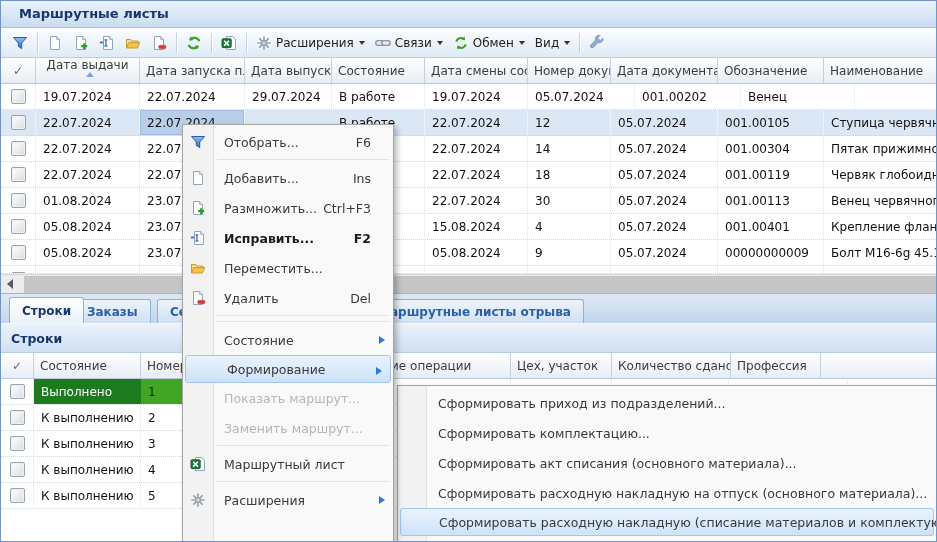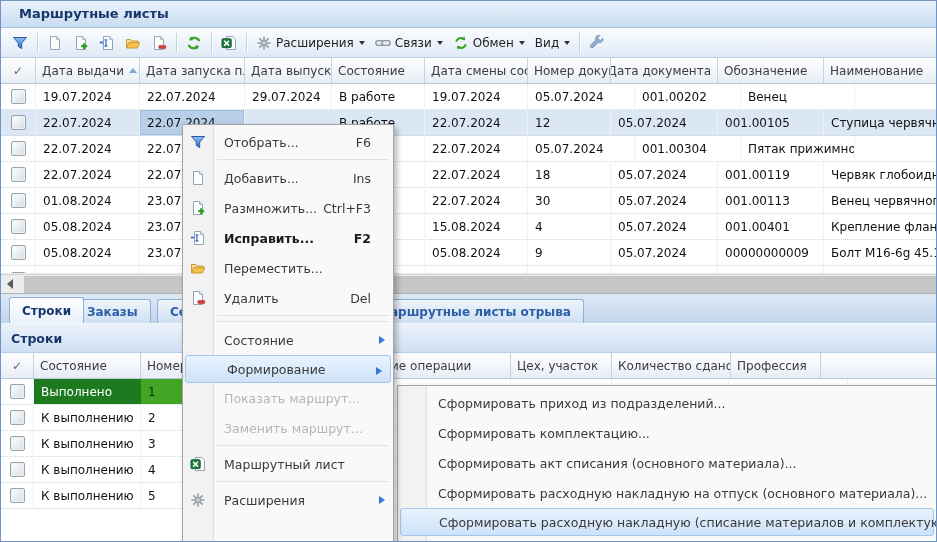--- a/index.html
+++ b/index.html
@@ -220,40 +220,40 @@
             <path d="M13.9 3a3.7 3.7 0 0 1-4.8 4.6L4.3 12.4a1.75 1.75 0 1 1-2.5-2.5L6.6 5.1A3.7 3.7 0 0 1 11.2 0.3L9 2.5l.7 2.2 2.2.7z" fill="#93abce" stroke="#7490b4" stroke-width="0.7"></path>
           </svg>
         </span>
       </div>
     </div>
   <div class="grid" id="main-table">
       <div class="hrow">
         <div class="hcell" style="width: 35px;">
           <span class="hcheck">✓</span>
         </div>
-        <div class="hcell" style="width: 104px;">
+        <div class="hcell" style="width: 104px; flex-direction: column;">
           <span class="hlabel">Дата выдачи</span>
           <span class="sortarrow"></span>
         </div>
         <div class="hcell" style="width: 105px;">
           <span class="hlabel">Дата запуска пл</span>
         </div>
         <div class="hcell" style="width: 87px;">
           <span class="hlabel">Дата выпуска</span>
         </div>
         <div class="hcell" style="width: 93px;">
           <span class="hlabel">Состояние</span>
         </div>
         <div class="hcell" style="width: 103px;">
           <span class="hlabel">Дата смены сос</span>
         </div>
         <div class="hcell" style="width: 83px;">
           <span class="hlabel">Номер докум</span>
         </div>
-        <div class="hcell" style="width: 107px; justify-content: flex-end;">
+        <div class="hcell" style="width: 107px;">
           <span class="hlabel">Дата документа</span>
         </div>
         <div class="hcell" style="width: 106px;">
           <span class="hlabel">Обозначение</span>
         </div>
         <div class="hcell" style="width: 114px;">
           <span class="hlabel">Наименование</span>
         </div>
       </div>
       <div class="row">
@@ -328,20 +328,23 @@
           <span class="celltext">22.07.2024</span>
         </div>
         <div class="cell" style="width: 87px;">
           <span class="celltext"></span>
         </div>
         <div class="cell" style="width: 93px;">
           <span class="celltext"></span>
         </div>
         <div class="cell" style="width: 103px;">
           <span class="celltext">22.07.2024</span>
+        </div>
+        <div class="cell" style="width: 83px;">
+          <span class="celltext">14</span>
         </div>
         <div class="cell" style="width: 107px;">
           <span class="celltext">05.07.2024</span>
         </div>
         <div class="cell" style="width: 106px;">
           <span class="celltext">001.00304</span>
         </div>
         <div class="cell" style="width: 114px;">
           <span class="celltext">Пятак прижимной</span>
         </div>

